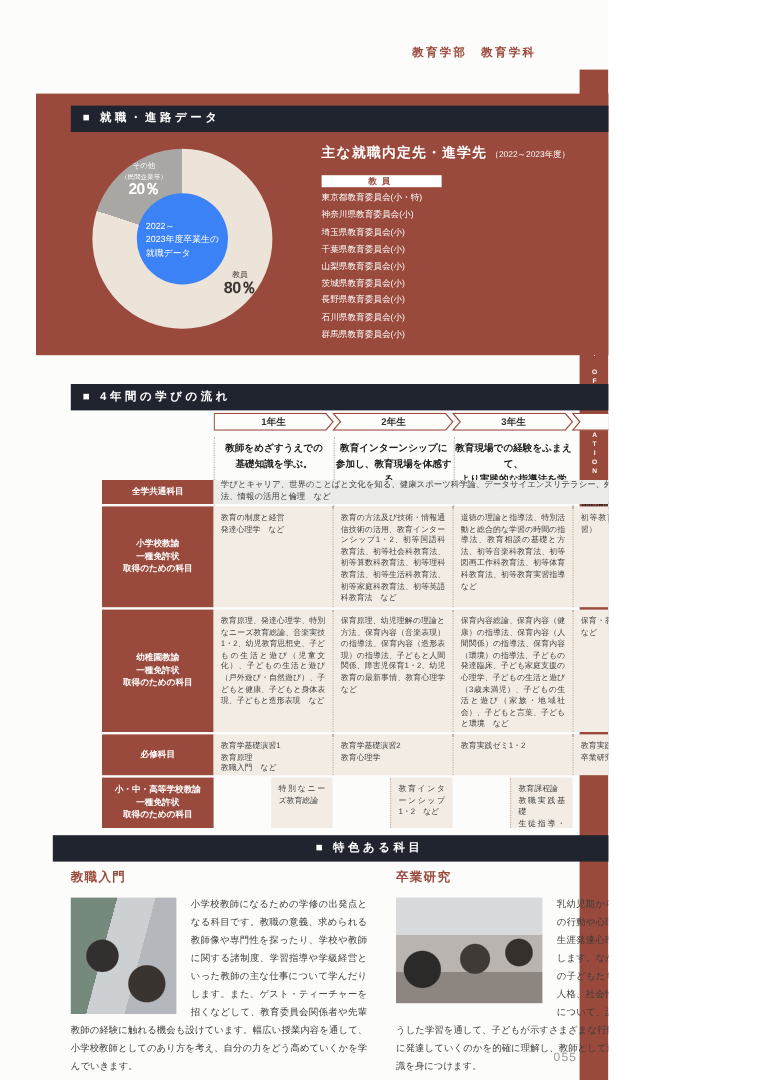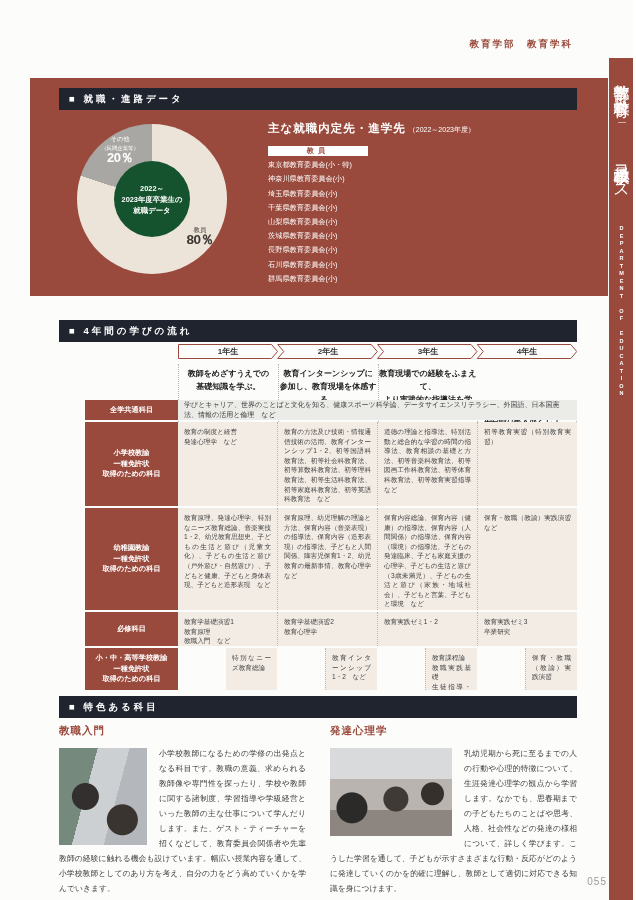--- a/index.html
+++ b/index.html
@@ -1,43 +1,43 @@
 <!DOCTYPE html>
 <html><head>
 <meta charset="utf-8">
 <style>
   html,body{margin:0;padding:0;}
-  .page{position:relative;width:633px;height:900px;background:#fcfcfb;overflow:hidden;
+  .page{position:relative;width:507px;height:900px;background:#fcfcfb;overflow:hidden;
         font-family:"Liberation Sans","DejaVu Sans",sans-serif;}
   .pre{white-space:pre-line;}
 
   
   .top-title{position:absolute;top:38px;right:60px;font-size:9.5px;font-weight:bold;
              color:#9a4a3c;letter-spacing:2px;}
 
   
   .sidebar{position:absolute;top:58px;right:0;width:24px;height:842px;background:#9a4a3c;
            color:#fff;display:flex;justify-content:center;box-sizing:border-box;padding-top:14px;}
   .side-v{writing-mode:vertical-rl;text-orientation:upright;display:block;}
   .side-sep{font-size:8px;margin:12px 0;}
   .side-en{font-size:5.5px;font-weight:bold;letter-spacing:1.5px;margin-top:16px;}
 
   
   .bar{position:absolute;height:22px;line-height:22px;background:#20242e;color:#fff;
        font-size:9.5px;font-weight:bold;letter-spacing:3px;padding-left:10px;box-sizing:border-box;}
   .bar1{left:29px;top:10px;width:518px;}
   .bar2{left:59px;top:320px;width:518px;}
-  .bar3{left:59px;top:696px;width:518px;}
+  .bar3{left:44px;top:696px;width:518px;text-align:center;}
 
   
   .sec-emp{position:absolute;left:30px;top:78px;width:578px;height:218px;background:#9a4a3c;}
   .donut{position:absolute;left:47px;top:46px;width:150px;height:150px;border-radius:50%;}
   .donut-hole{position:absolute;left:37px;top:37px;width:76px;height:76px;border-radius:50%;
-              background:#14532d;display:flex;align-items:center;justify-content:center;
-              text-align:center;color:#fff;font-size:7.4px;line-height:11px;font-weight:bold;}
+              background:#3b82f6;display:flex;align-items:center;justify-content:center;
+              color:#fff;font-size:7.4px;line-height:11px;font-weight:normal;}
   .lbl-other{position:absolute;left:3px;top:11px;width:80px;text-align:center;color:#fff;line-height:8px;}
   .lbl-other .s1{font-size:6.2px;display:block;}
   .lbl-other .s2{font-size:5.4px;display:block;margin-top:1px;}
   .lbl-other .pct{font-size:13px;font-weight:bold;display:block;margin-top:2px;letter-spacing:-0.5px;}
   .lbl-main{position:absolute;left:92px;top:102px;width:62px;text-align:center;color:#3a3530;line-height:8px;}
   .lbl-main .s1{font-size:6.4px;display:block;}
   .lbl-main .pct{font-size:13.5px;font-weight:bold;display:block;margin-top:2px;letter-spacing:-0.5px;}
   .list-title{position:absolute;left:238px;top:40px;color:#fff;white-space:nowrap;}
   .lt-main{font-size:11.5px;font-weight:bold;letter-spacing:1px;}
   .lt-note{font-size:7px;margin-left:3px;}
@@ -222,21 +222,21 @@
 
   <article class="feat feat-left">
     <h3 class="feat-title">教職入門</h3>
     <div class="feat-body">
       <div class="photo photo-left"></div>
       <span>小学校教師になるための学修の出発点となる科目です。教職の意義、求められる教師像や専門性を探ったり、学校や教師に関する諸制度、学習指導や学級経営といった教師の主な仕事について学んだりします。また、ゲスト・ティーチャーを招くなどして、教育委員会関係者や先輩教師の経験に触れる機会も設けています。幅広い授業内容を通して、小学校教師としてのあり方を考え、自分の力をどう高めていくかを学んでいきます。</span>
     </div>
   </article>
 
   <article class="feat feat-right">
-    <h3 class="feat-title">発達心理学</h3>
+    <h3 class="feat-title">卒業研究</h3>
     <div class="feat-body">
       <div class="photo photo-right"></div>
       <span>乳幼児期から死に至るまでの人の行動や心理的特徴について、生涯発達心理学の観点から学習します。なかでも、思春期までの子どもたちのことばや思考、人格、社会性などの発達の様相について、詳しく学びます。こうした学習を通して、子どもが示すさまざまな行動・反応がどのように発達していくのかを的確に理解し、教師として適切に対応できる知識を身につけます。</span>
     </div>
   </article>
 
   <div class="pageno">055</div>
 
 </div>
 

